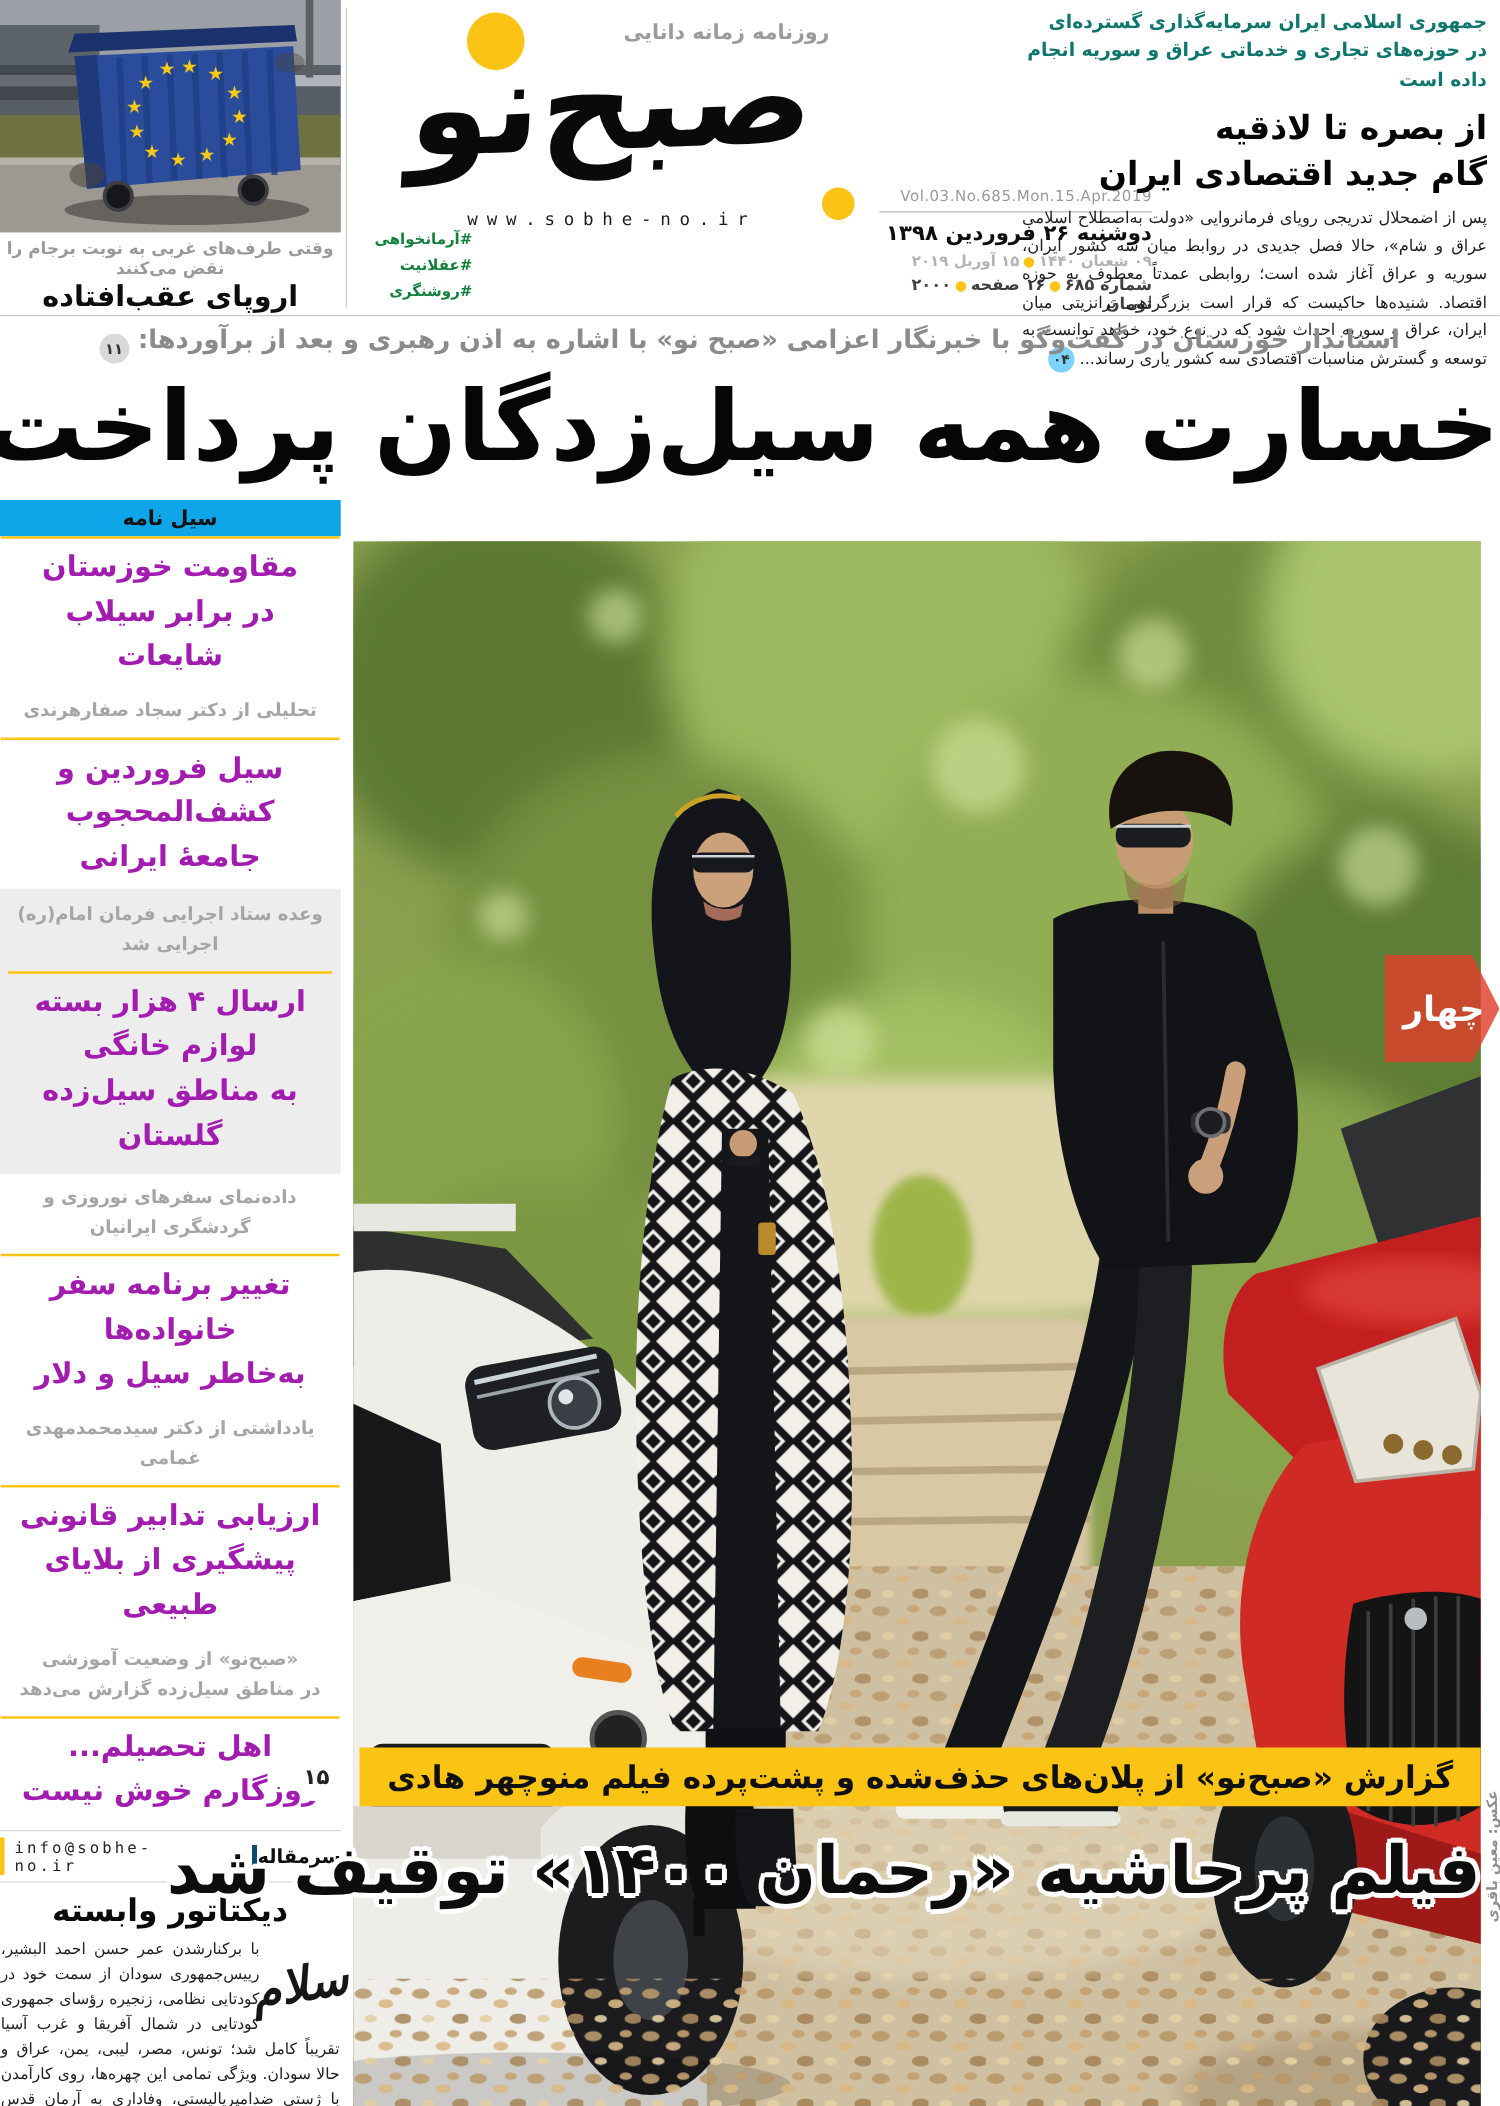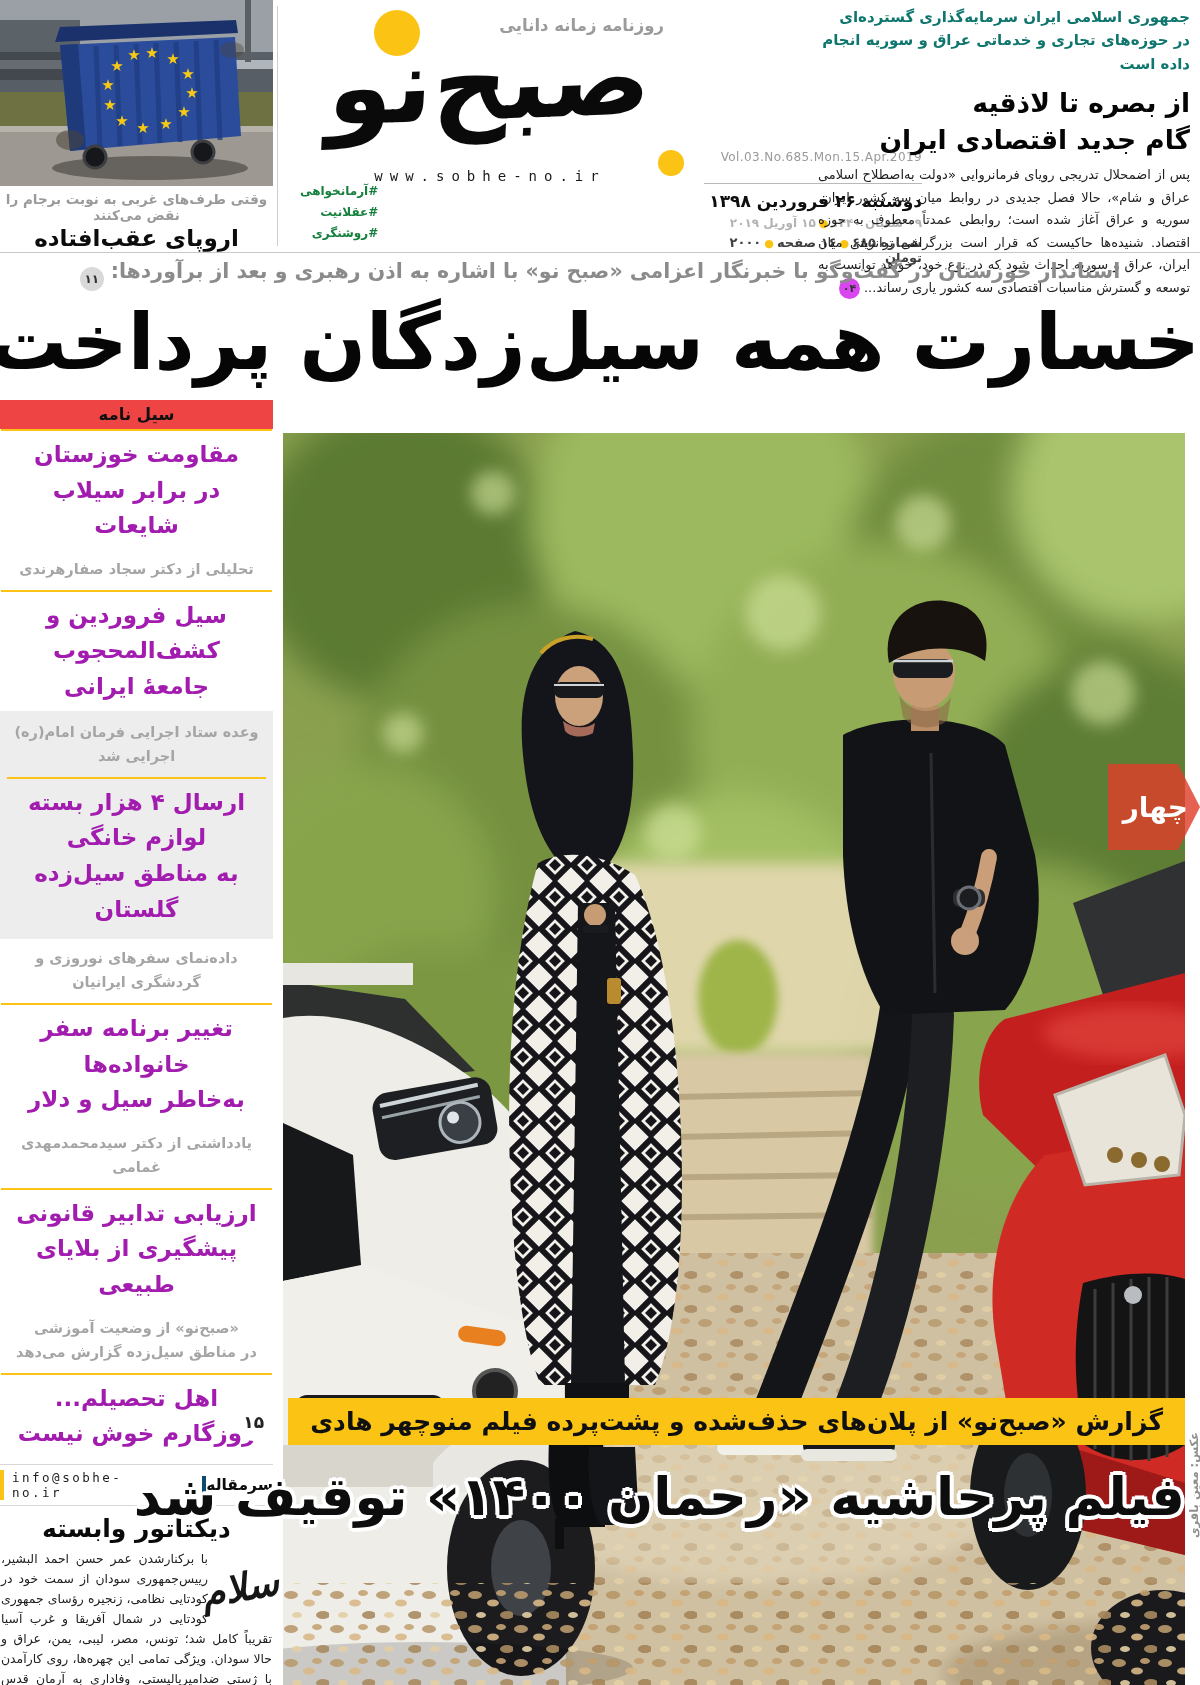--- a/index.html
+++ b/index.html
@@ -27,48 +27,48 @@
     font-size:104px;font-weight:900;line-height:1.1;color:#0a0a0a;
     transform:skewX(-5deg) rotate(-2deg);letter-spacing:-4px;}
   .mh-www{position:absolute;left:0;bottom:66px;width:100%;text-align:center;direction:ltr;
     font-family:"DejaVu Sans Mono","Liberation Mono",monospace;font-size:14px;letter-spacing:7px;color:#1a1a1a;}
   .mh-tags{position:absolute;left:14px;bottom:6px;text-align:right;color:#15803d;
     font-size:12px;font-weight:bold;line-height:1.75;}
 
   
   .dateblock{left:704px;top:150px;width:218px;text-align:right;}
   .d-vol{direction:ltr;text-align:right;color:#9a9a9a;font-size:12px;letter-spacing:.4px;
-    border-bottom:1px solid #b9b9b9;padding-bottom:19px;
+    border-bottom:1px solid #b9b9b9;padding-bottom:5px;
     font-family:"DejaVu Sans","Liberation Sans",sans-serif;}
   .d-fa{font-weight:900;font-size:17px;color:#0e0e0e;margin-top:7px;}
   .d-sub{color:#b3b3b3;font-size:12px;font-weight:bold;margin-top:5px;}
   .d-issue{color:#3f3f3f;font-size:13px;font-weight:bold;margin-top:5px;}
   .ydot{color:#fbc314;font-size:11px;margin:0 3px;}
 
   
   .lead{right:10px;top:6px;width:372px;}
   .lead-kicker div{color:#0f766e;font-size:15px;font-weight:bold;line-height:1.55;text-align:right;}
   .lead-head{font-size:26.5px;font-weight:900;line-height:1.4;color:#050505;margin:8px 0 6px;text-align:right;}
   .lead-body{font-size:13px;line-height:1.74;text-align:justify;color:#1d1d1d;}
   .badge{display:inline-flex;align-items:center;justify-content:center;border-radius:50%;
-    background:#d946ef;color:#333;font-weight:bold;}
+    background:#7dd3fc;color:#333;font-weight:bold;}
   .badge-04{width:21px;height:21px;font-size:11px;vertical-align:middle;margin-right:4px;}
 
   .hair1{left:0;top:252px;width:1200px;height:1px;background:#c9c9c9;}
 
   
   .mh-kicker{left:0;top:259px;width:100%;text-align:center;color:#8b8b8b;
     font-size:20.5px;font-weight:900;}
   .badge-11{width:24px;height:24px;font-size:12px;background:#d9d9d9;vertical-align:-5px;margin-right:7px;}
   .main-title{left:0;top:286px;width:100%;text-align:center;white-space:nowrap;
     font-size:78px;font-weight:900;letter-spacing:-2px;color:#060606;line-height:1.45;}
 
   
   .sidebar{left:0;top:400px;width:273px;}
-  .s-tab{background:#ef4444;text-align:center;font-weight:900;font-size:16.5px;padding:5px 16px;color:#111;}
+  .s-tab{background:#0ea5e9;text-align:center;font-weight:900;font-size:16.5px;padding:5px 16px;color:#111;}
   .s-gray{color:#a5a5a5;font-weight:bold;font-size:14.5px;text-align:center;line-height:1.65;padding:8px 4px;}
   .s-bold{color:#a21caf;font-weight:900;font-size:23px;text-align:center;line-height:1.55;padding:6px 10px;}
   .s-rule{border-top:2px solid #fbc314;margin:0 1px;}
   .s-grayblock{background:#ededed;padding:2px 6px 6px;}
   .s-email{display:flex;align-items:center;justify-content:space-between;direction:ltr;
     border-top:1px solid #d8d8d8;border-bottom:1px solid #d8d8d8;margin-top:6px;padding:5px 0;}
   .s-email .em{font-family:"DejaVu Sans Mono","Liberation Mono",monospace;font-size:12.5px;
     letter-spacing:2.5px;color:#222;border-left:4px solid #fbc314;padding-left:8px;}
   .s-email .lb{font-weight:900;font-size:15.5px;color:#0d0d0d;border-left:4px solid #0c4a6e;padding-left:0;margin-left:46px;}
   .ed-title{font-size:25px;font-weight:900;text-align:center;color:#0a0a0a;margin:8px 0 6px;}

